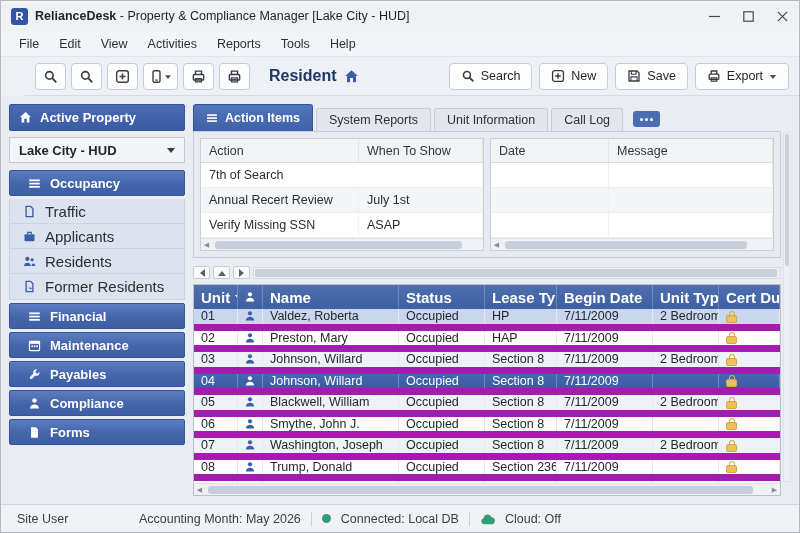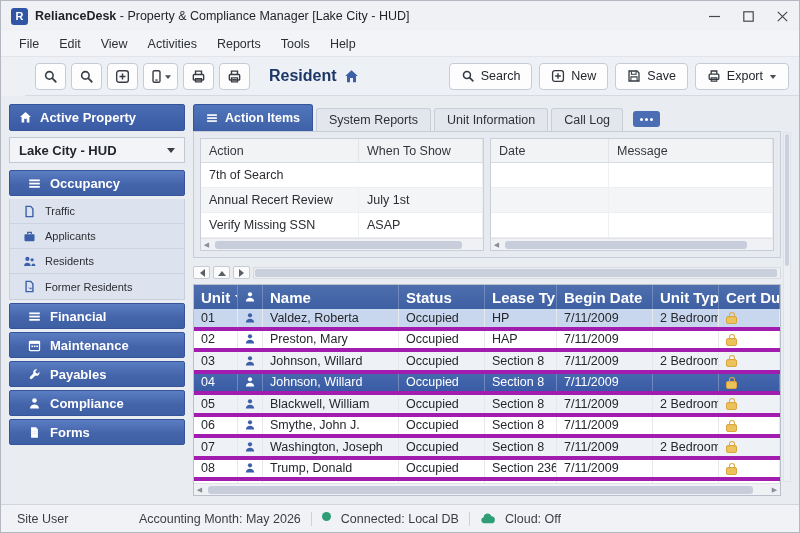--- a/index.html
+++ b/index.html
@@ -45,21 +45,21 @@
               color:#fff; font-size:13px; font-weight:bold; display:flex; align-items:center; gap:8px; padding:0 9px; margin-bottom:6px; }
   .sbheader .icn { width:13px; height:13px; }
   .sbselect { height:26px; background:#f2f4f8; border:1px solid #c3c9d4; display:flex; align-items:center;
               justify-content:space-between; padding:0 9px; font-size:13px; font-weight:bold; color:#22252a; margin-bottom:7px; }
   .sbselect .caret { border-top-color:#3a3f46; }
   .sbsection { height:26px; background:linear-gradient(180deg,#5b7dc2 0%,#4565ab 55%,#3d5fa4 100%);
                border:1px solid #35549c; border-radius:2px; color:#fff; font-size:13px; font-weight:bold;
                display:flex; align-items:center; gap:9px; padding:0 18px; margin-bottom:3px; }
   .sbsection .icn { width:13px; height:13px; flex:0 0 auto; }
   .subpanel { background:#dde3ee; border:1px solid #c9d0dd; border-top:none; margin-bottom:3px; }
-  .subitem { height:25px; display:flex; align-items:center; gap:9px; padding:0 0 0 13px; font-size:11px; color:#2b2e33;
+  .subitem { height:25px; display:flex; align-items:center; gap:9px; padding:0 0 0 13px; font-size:15px; color:#2b2e33;
              border-bottom:1px solid #ccd3e0; }
   .subitem:last-child { border-bottom:none; }
   .subitem .icn { width:13px; height:13px; color:#3b5fa9; flex:0 0 auto; }
 
   
   .content { flex:1; display:flex; flex-direction:column; min-width:0; position:relative; padding-right:10px; }
   .vscroll { position:absolute; right:0; top:28px; bottom:14px; width:8px; background:#edeff3; border:1px solid #dfe2e8; }
   .vthumb { margin:1px; height:38%; background:#ccd2dd; border-radius:2px; }
 
   
@@ -98,21 +98,21 @@
   .navtrack { flex:1; height:12px; background:#eceef2; border:1px solid #d8dbe2; position:relative; }
   .navthumb { position:absolute; top:1px; left:1px; right:3px; bottom:1px; background:#c9cfdb; border-radius:2px; }
 
   
   .grid { flex:1; background:#fff; border:1px solid #b9c0cc; display:flex; flex-direction:column; min-height:0; }
   .ghead { display:flex; height:24px; background:linear-gradient(#4d6fae,#3e5fa2); flex:0 0 auto; }
   .gh { display:flex; align-items:center; gap:5px; padding:0 7px; color:#fff; font-size:15px; font-weight:bold;
         border-right:1px solid rgba(255,255,255,0.22); white-space:nowrap; overflow:hidden; }
   .gh .icn { width:12px; height:12px; }
   .sortw { width:0;height:0;border:4px solid transparent;border-top:5px solid #ffffff;margin-top:5px; }
-  .grow { display:flex; height:21.5px; border-bottom:4px solid #a21caf; flex:0 0 auto; }
+  .grow { display:flex; height:21.5px; border-bottom:7px solid #a21caf; flex:0 0 auto; }
   .grow.alt { background:#eef1f6; }
   .grow.hl { background:#c9d7ee; }
   .grow.sel { background:linear-gradient(#4568ae,#3a5ca5); }
   .grow.sel .gc { color:#fff; border-right-color:rgba(255,255,255,0.25); }
   .gc { display:flex; align-items:center; gap:6px; padding:0 7px; font-size:12.5px; color:#24272c;
         border-right:1px solid #e6e8ec; white-space:nowrap; overflow:hidden; }
   .gc .icn { width:12px; height:12px; color:#3b5fa9; flex:0 0 auto; }
   .grow.sel .gc .icn { color:#fff; }
   .c0{width:44px;flex:0 0 auto;} .c1{width:25px;flex:0 0 auto;justify-content:center;padding:0 2px;}
   .c2{width:136px;flex:0 0 auto;} .c3{width:86px;flex:0 0 auto;} .c4{width:72px;flex:0 0 auto;}
@@ -120,21 +120,21 @@
   .gfill { flex:1; display:flex; }
   .gfill .gc { height:100%; }
   .lock { position:relative; display:inline-block; width:11px; height:8px; background:#ecc25d; border:1px solid #d9a53e;
           border-radius:2px; margin-top:5px; }
   .lock::before { content:""; position:absolute; top:-5px; left:2px; width:4px; height:5px;
                   border:1.6px solid #ddab47; border-bottom:none; border-radius:4px 4px 0 0; }
 
   
   .statusbar { height:28px; background:#f1f2f5; border-top:1px solid #d2d6dc; display:flex; align-items:center;
                padding:0 16px; font-size:12.5px; color:#3a3e44; flex:0 0 auto; }
-  .stright { margin-left:auto; margin-right:222px; display:flex; gap:10px; }
+  .stright { margin-left:auto; margin-right:222px; display:flex; align-items:center; gap:10px; }
   .sep { width:1px; height:14px; background:#cdd1d7; }
   .dot { width:9px; height:9px; border-radius:50%; background:#2f9e77; }
   .cloudicn { width:15px; height:12px; color:#2f9e77; }
   .cloudicn svg { width:100%; height:100%; }
   .icn svg { width:100%; height:100%; display:block; }
   .icn { display:inline-flex; }
 </style>
 </head>
 <body>
 

